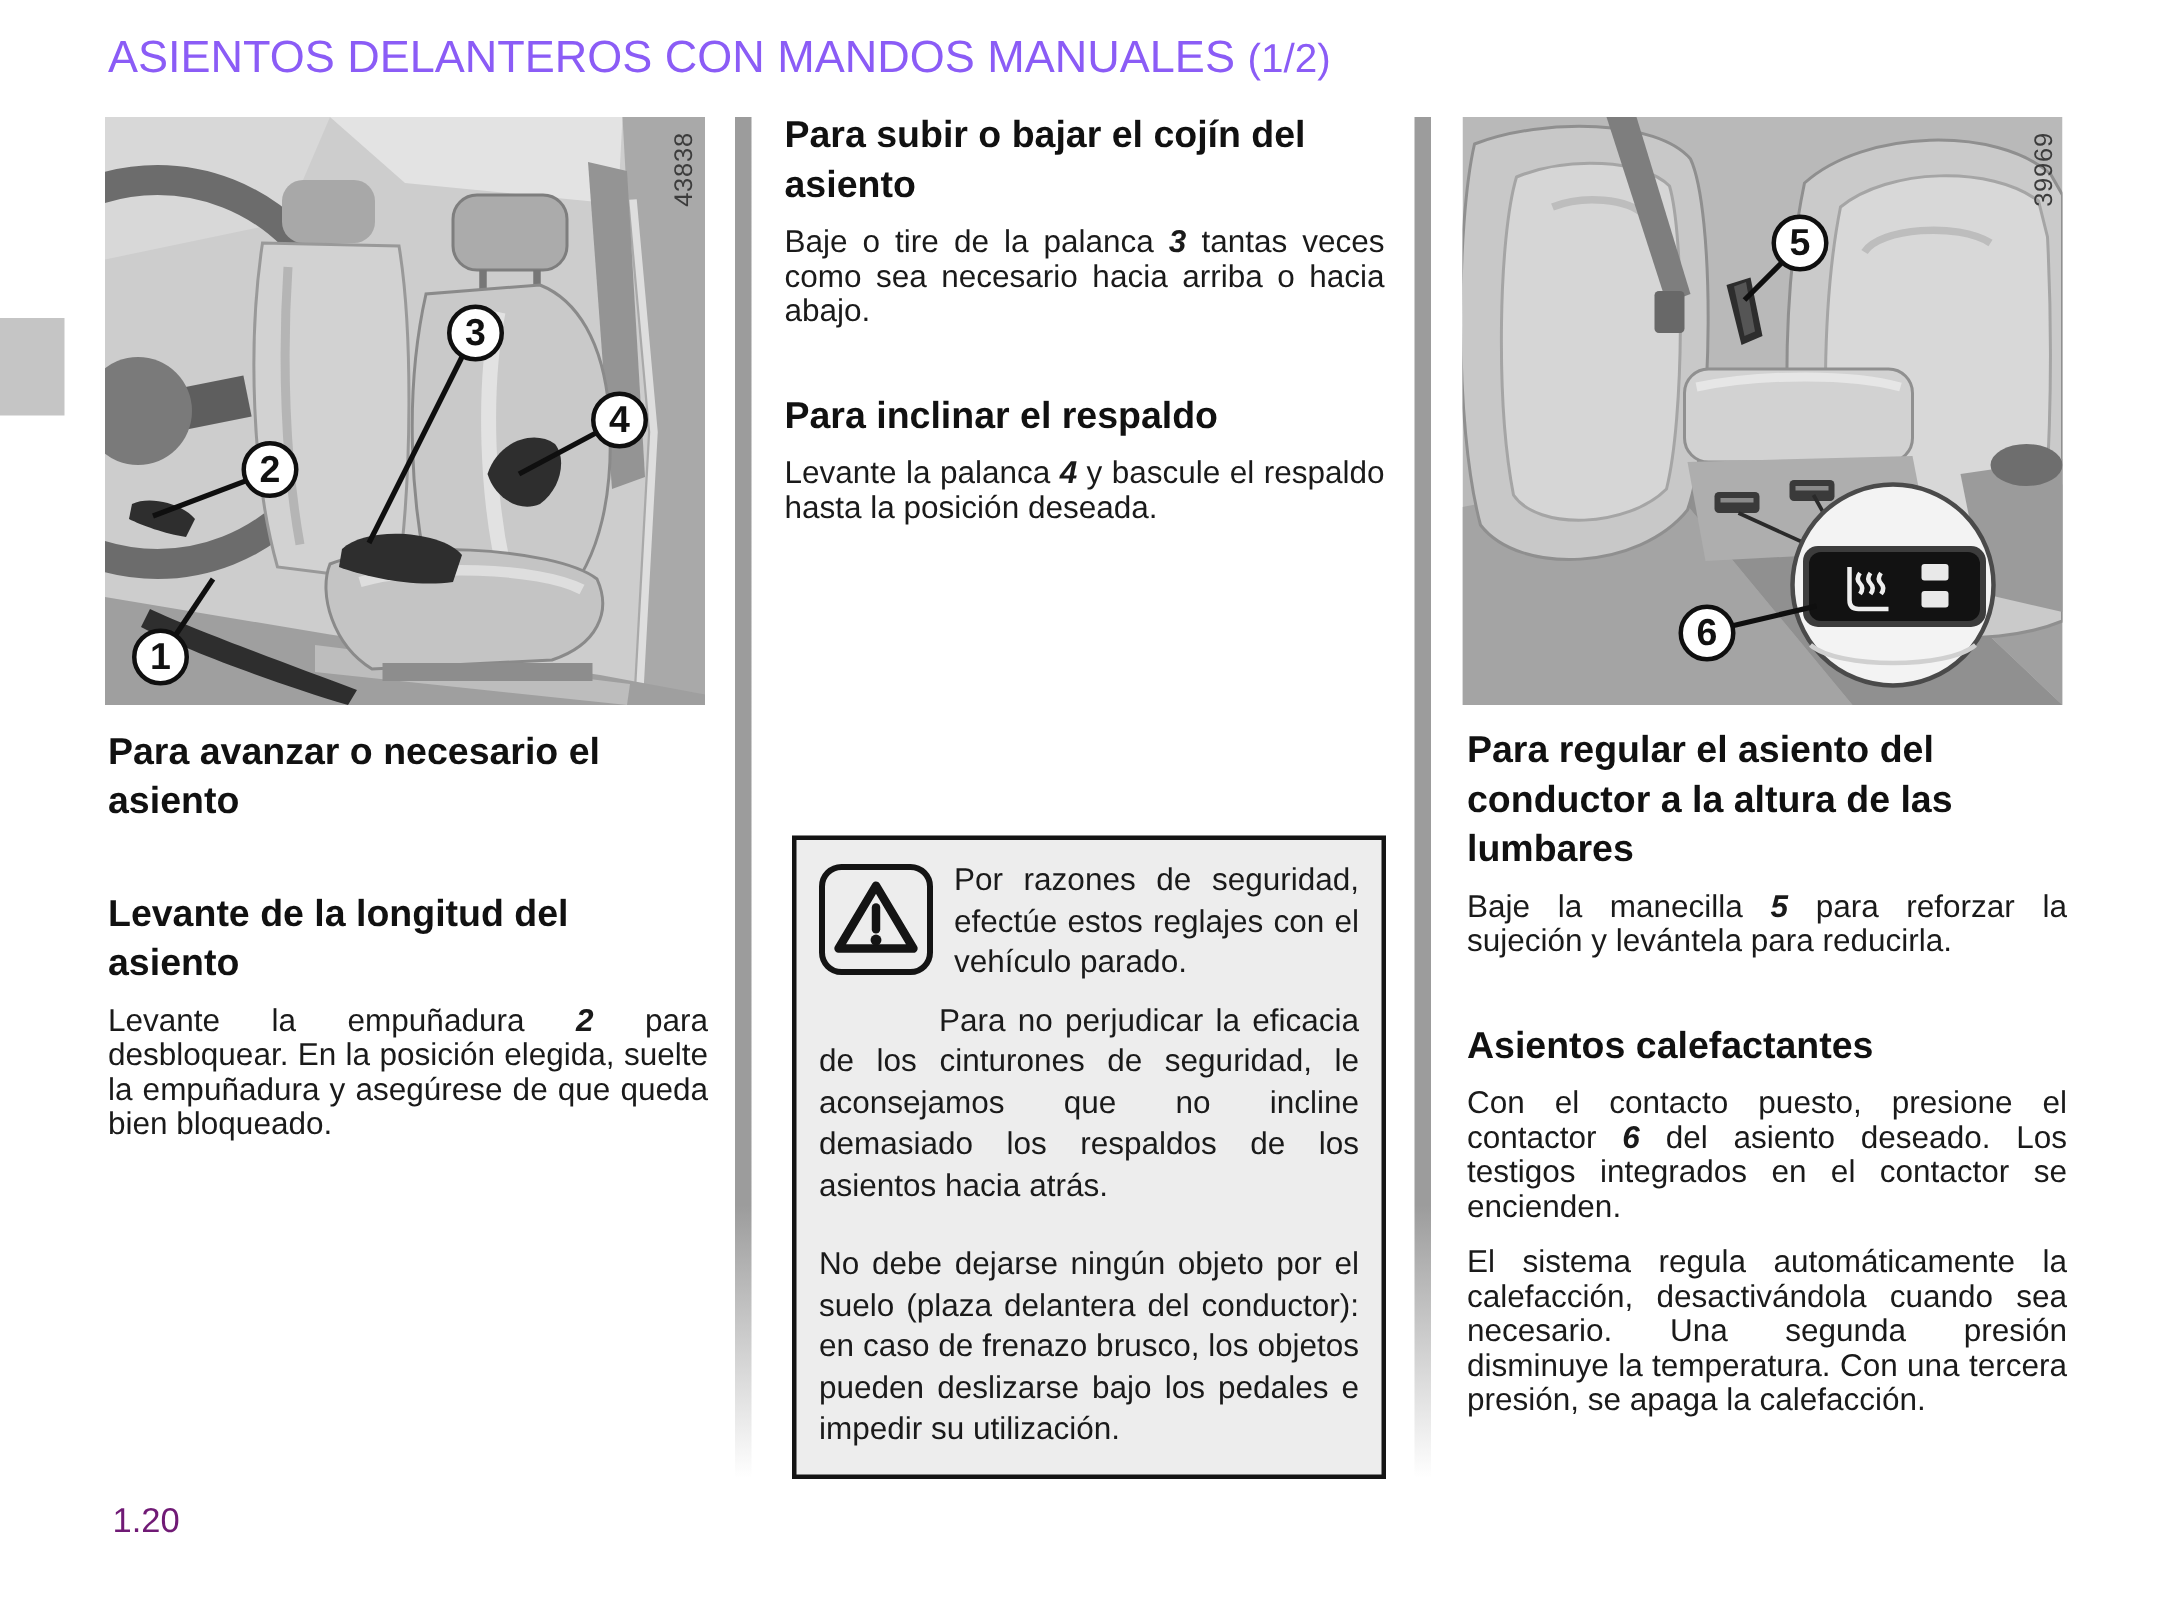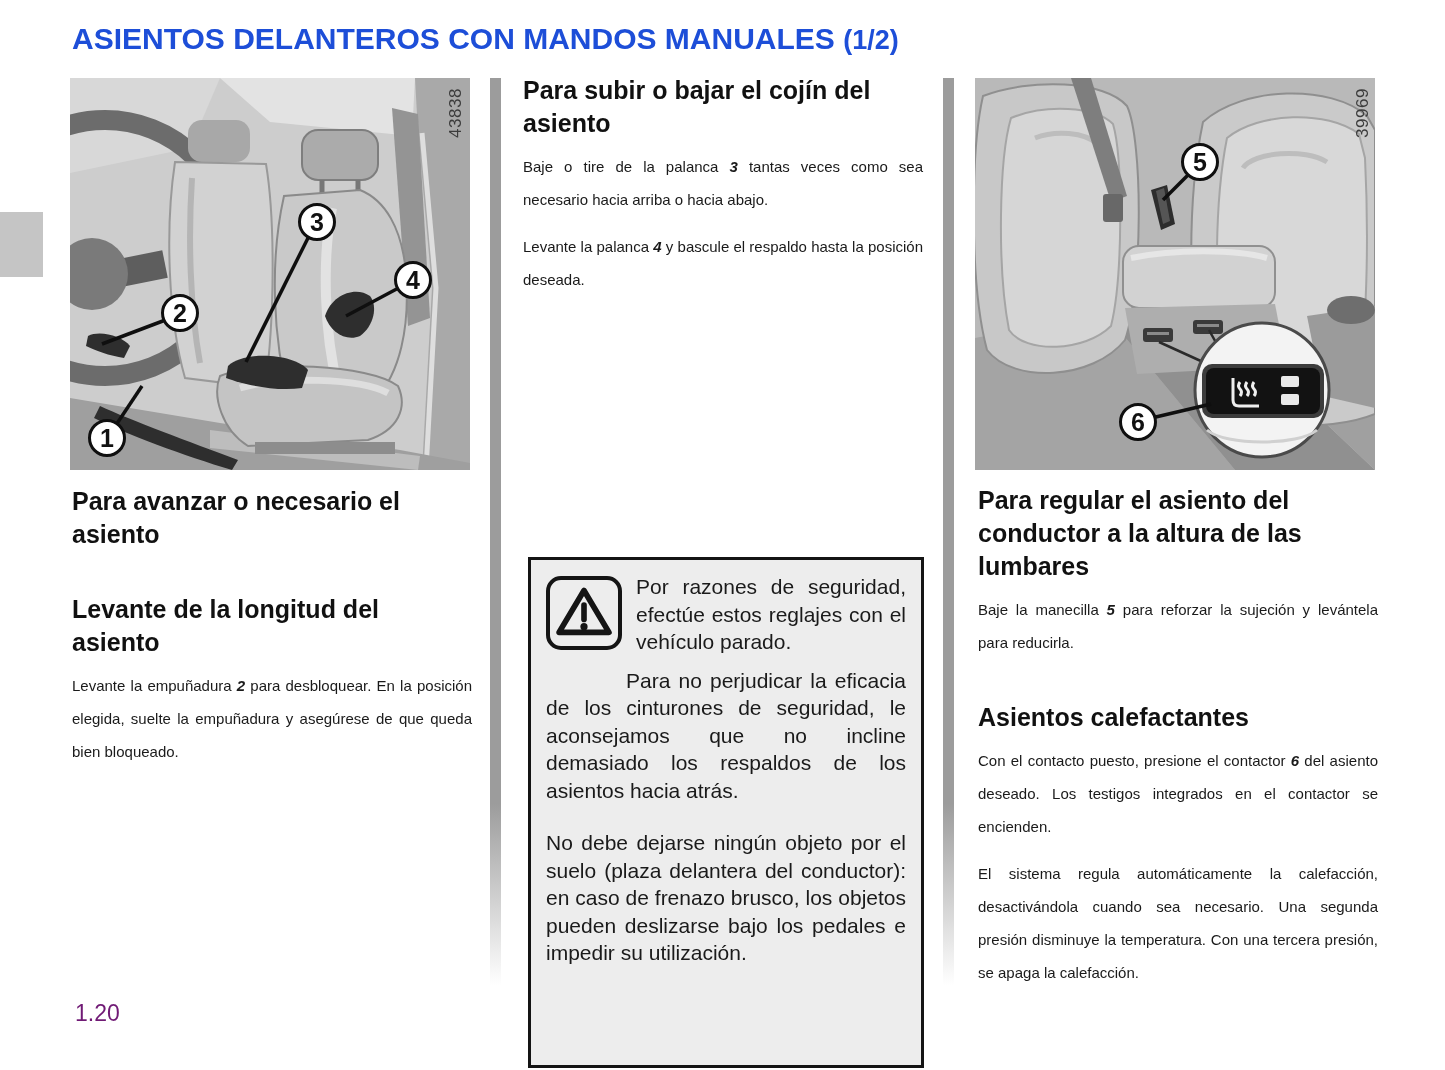--- a/index.html
+++ b/index.html
@@ -1,18 +1,18 @@
 <!DOCTYPE html>
 <html><head>
 <meta charset="utf-8">
 <style>
   html,body{margin:0;padding:0;background:#ffffff;}
   .page{position:relative;width:1445px;height:1070px;background:#ffffff;overflow:hidden;
         font-family:"Liberation Sans", sans-serif;color:#1a1a1a;}
-  .page-title{position:absolute;left:72px;top:22px;font-weight:bold;font-size:30px;color:#1d4ed8;
+  .page-title{position:absolute;left:72px;top:22px;font-weight:normal;font-size:30px;color:#8b5cf6;
               white-space:nowrap;}
   .page-title .part{font-size:27px;}
   .side-tab{position:absolute;left:0;top:212px;width:43px;height:65px;background:#c5c5c5;}
   .sep-bar{position:absolute;top:78px;width:11px;height:907px;
            background:linear-gradient(to bottom,#9c9c9c 0%,#9c9c9c 80%,rgba(156,156,156,0) 100%);}
   .sep-bar.one{left:490px;}
   .sep-bar.two{left:943px;}
   .figure{position:absolute;top:78px;width:400px;height:392px;}
   .figure.left{left:70px;}
   .figure.right{left:975px;}
@@ -21,23 +21,23 @@
           transform:rotate(-90deg);text-align:center;letter-spacing:0.5px;}
   .callout{position:absolute;width:38px;height:38px;box-sizing:border-box;border:3px solid #0f0f0f;
            border-radius:50%;background:#ffffff;display:flex;align-items:center;justify-content:center;
            font-weight:bold;font-size:25px;color:#111;}
   .col{position:absolute;width:400px;}
   .col.left{left:72px;top:485px;}
   .col.mid{left:523px;top:74px;}
   .col.right{left:978px;top:484px;}
   h2{font-size:25px;line-height:33px;font-weight:bold;color:#111;margin:0 0 10px 0;}
   .gap{margin-top:42px;}
-  p.body{font-size:15px;line-height:33px;margin:0 0 14px 0;text-align:justify;}
+  p.body{font-size:21px;line-height:23px;margin:0 0 14px 0;text-align:justify;}
   .ref{font-weight:bold;font-style:italic;}
-  .warning-box{position:absolute;left:528px;top:557px;width:396px;height:511px;box-sizing:border-box;
+  .warning-box{position:absolute;left:528px;top:557px;width:396px;height:429px;box-sizing:border-box;
                border:3px solid #141414;background:#ededed;padding:13px 15px;}
   .warning-box p{font-size:21px;line-height:27.5px;margin:0;text-align:justify;}
   .warning-box .p2{clear:left;text-indent:80px;margin-top:11px;}
   .warning-box .p3{margin-top:25px;}
   .warn-icon{float:left;width:76px;height:74px;box-sizing:border-box;border:4px solid #141414;
              border-radius:15px;margin:3px 14px 4px 0;display:flex;align-items:center;justify-content:center;
              background:#ededed;}
   .page-number{position:absolute;left:75px;top:1000px;font-size:23px;color:#701a75;}
 </style>
 </head>
@@ -169,20 +169,21 @@
 
   <div class="col left">
     <h2>Para avanzar o necesario el asiento</h2>
     <h2 class="gap">Levante de la longitud del asiento</h2>
     <p class="body"><span>Levante la empuñadura </span><span class="ref">2</span><span> para desbloquear. En la posición elegida, suelte la empuñadura y asegúrese de que queda bien bloqueado.</span></p>
   </div>
 
   <div class="col mid">
     <h2>Para subir o bajar el cojín del asiento</h2>
     <p class="body"><span>Baje o tire de la palanca </span><span class="ref">3</span><span> tantas veces como sea necesario hacia arriba o hacia abajo.</span></p>
+    <h2 class="gap">Para inclinar el respaldo</h2>
     <p class="body"><span>Levante la palanca </span><span class="ref">4</span><span> y bascule el respaldo hasta la posición deseada.</span></p>
   </div>
 
   <div class="warning-box">
     <div class="warn-icon">
       <svg width="58" height="56" viewBox="0 0 72 68">
         <polygon points="36,6 67,58 5,58" fill="none" stroke="#141414" stroke-width="7" stroke-linejoin="round"></polygon>
         <line x1="36" y1="24" x2="36" y2="42" stroke="#141414" stroke-width="7" stroke-linecap="round"></line>
         <circle cx="36" cy="51" r="4.5" fill="#141414"></circle>
       </svg>

